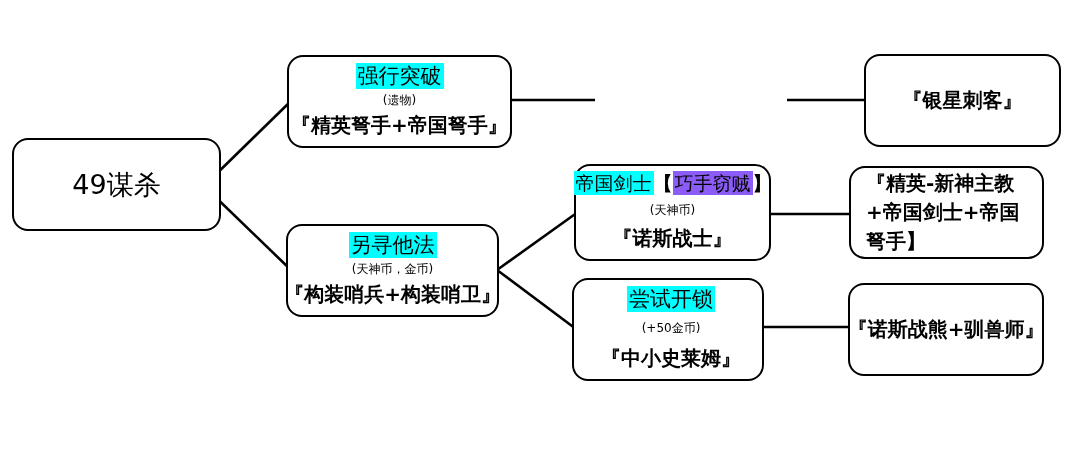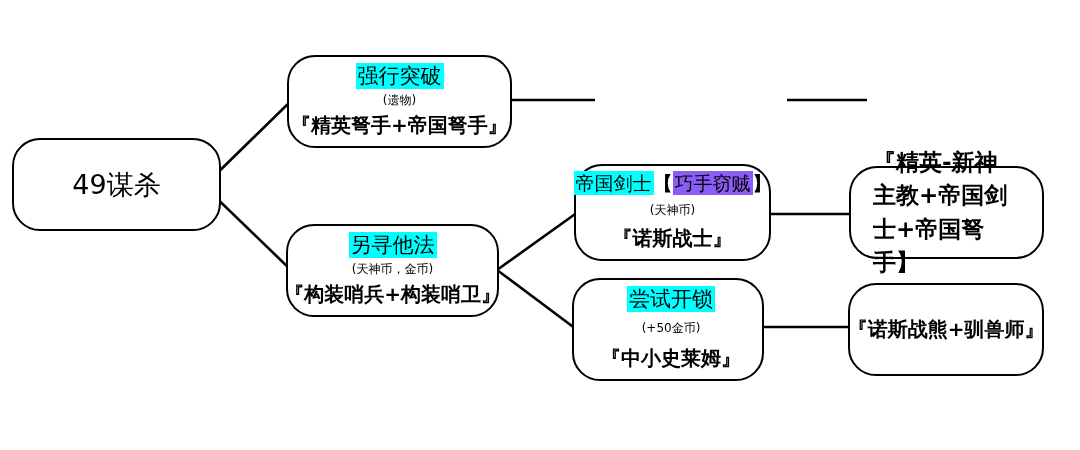--- a/index.html
+++ b/index.html
@@ -10,44 +10,44 @@
     font-family:"DejaVu Sans","Liberation Sans",sans-serif;
     color:#000;
     overflow:hidden;
   }
   svg.edges{position:absolute;left:0;top:0;width:1080px;height:450px;}
   .node{
     position:absolute;
     box-sizing:border-box;
     background:#ffffff;
     border:2.6px solid #000;
-    border-radius:28px;
+    border-radius:16px;
     display:flex;
     align-items:center;
     justify-content:center;
   }
   .node.option{
     flex-direction:column;
     justify-content:space-between;
     padding:7px 2px 9px 2px;
   }
   .row{line-height:1.15;white-space:nowrap;}
   .row.action{font-size:21px;font-weight:400;}
   .row.reward{font-size:12px;font-weight:400;}
   .row.enemies{font-size:20px;font-weight:700;}
   .hl{padding:1px 2px;}
   .hl.cyan{background:#00ffff;}
   .hl.green{background:#8b5cf6;}
   .bracket{font-weight:700;}
   .root-label{font-size:27px;font-weight:400;}
   .single-label{font-size:20px;font-weight:700;white-space:nowrap;}
   .wrap-label{
-    font-size:23px;font-weight:700;
+    font-size:20px;font-weight:700;
     white-space:normal;text-align:left;
-    line-height:1.45;padding:0 22px;
+    line-height:1.45;padding:0 15px;
   }
 </style>
 </head>
 <body>
 
 <div class="canvas">
 
   <svg class="edges" viewBox="0 0 1080 450">
     <line x1="204" y1="186" x2="292" y2="100" stroke="#000" stroke-width="2.6"></line>
     <line x1="204" y1="186" x2="292" y2="271" stroke="#000" stroke-width="2.6"></line>
@@ -63,20 +63,23 @@
     <span class="root-label">49谋杀</span>
   </div>
 
   <div class="node option" style="left:287px;top:55px;width:225px;height:93px;">
     <div class="row action"><span class="hl cyan">强行突破</span></div>
     <div class="row reward">(遗物)</div>
     <div class="row enemies">『精英弩手+帝国弩手』</div>
   </div>
 
 
+  <div class="node" style="left:864px;top:54px;width:197px;height:93px;">
+    <span class="single-label">『银星刺客』</span>
+  </div>
 
   <div class="node option" style="left:574px;top:164px;width:197px;height:97px;">
     <div class="row action" style="font-size:19px;"><span class="hl cyan">帝国剑士</span><span class="bracket">【</span><span class="hl green">巧手窃贼</span><span class="bracket">】</span></div>
     <div class="row reward">(天神币)</div>
     <div class="row enemies">『诺斯战士』</div>
   </div>
 
   <div class="node" style="left:849px;top:166px;width:195px;height:93px;">
     <span class="wrap-label">『精英-新神主教+帝国剑士+帝国弩手】</span>
   </div>

